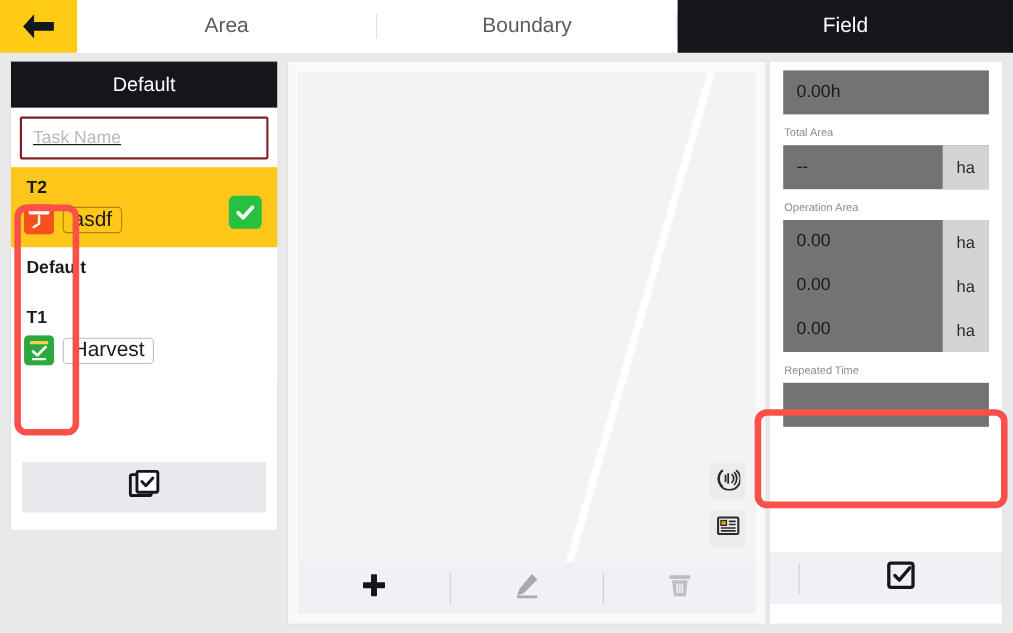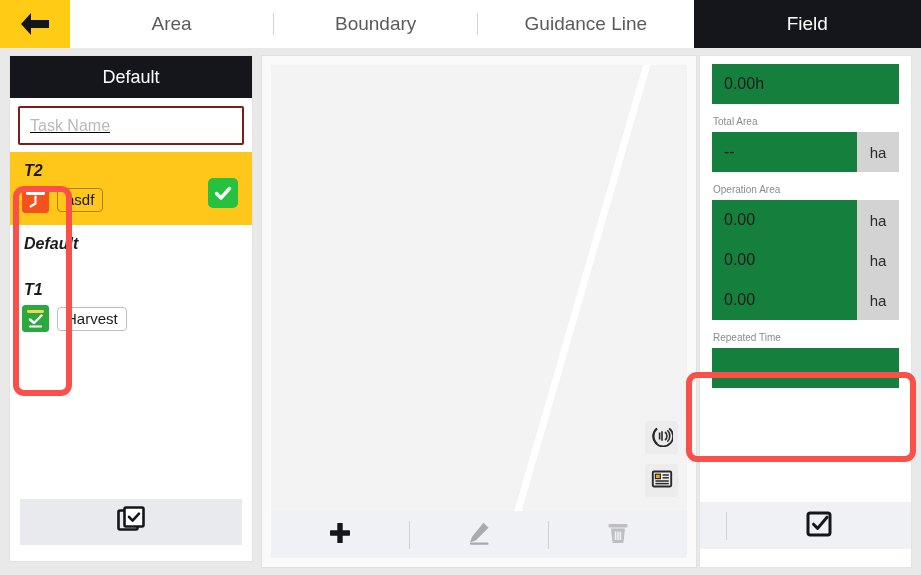--- a/index.html
+++ b/index.html
@@ -15,56 +15,56 @@
   .topnav{position:absolute;left:0;top:0;width:921px;height:48px;background:#ffffff;display:flex;align-items:stretch;}
   .back-btn{width:70px;height:48px;background:#ffcc15;display:flex;align-items:center;justify-content:center;cursor:pointer;}
   .back-btn svg{display:block;}
   .tabs{flex:1;display:flex;align-items:stretch;}
   .tab{flex:1;display:flex;align-items:center;justify-content:center;font-size:19px;color:#5b5b5b;cursor:pointer;background:#fff;position:relative;}
   .tab.wide{flex:1.06;}
   .tab.active{background:#15161c;color:#ffffff;flex:1.12;}
   .tabsep{width:1px;align-self:center;height:22px;background:#d3d3d3;}
 
   
-  .sidebar{position:absolute;left:10px;top:56px;width:242px;height:505px;background:#ffffff;box-shadow:0 0 0 1px #e3e3e3;}
+  .sidebar{position:absolute;left:10px;top:56px;width:242px;height:426px;background:#ffffff;box-shadow:0 0 0 1px #e3e3e3;}
   .sb-title{height:42px;background:#15161c;color:#fff;display:flex;align-items:center;justify-content:center;font-size:18px;}
   .sb-search-wrap{padding:8px 8px 7px 8px;background:#fff;}
   .sb-search{display:flex;height:35px;border:2px solid #7f1d1d;border-radius:2px;overflow:hidden;background:#fff;text-decoration:underline;}
   .sb-search input{flex:1;border:0;outline:0;font-size:16px;padding:0 10px;color:#333;background:#fff;font-family:inherit;}
   .sb-search input::placeholder{color:#b9b9b9;}
 
   .task-list{position:relative;}
   .task-row{position:relative;padding:10px 12px 12px 12px;background:#fff;cursor:pointer;}
   .task-row.selected{background:#ffc71a;}
-  .task-name{font-size:16px;font-weight:bold;color:#1b1b1b;margin:0 0 6px 2px;font-style:italic;}
+  .task-name{font-size:16px;font-weight:bold;color:#1b1b1b;margin:0 0 6px 2px;}
   .task-meta{display:flex;align-items:center;gap:8px;}
   .type-icon{width:27px;height:27px;border-radius:4px;flex:none;position:relative;}
   .type-icon.clock{background:#f4511e;}
   .type-icon.done{background:#2aaa3e;}
-  .chip{border:1px solid #bdbdbd;border-radius:4px;background:transparent;font-size:15px;color:#1b1b1b;padding:2px 8px;line-height:18px;white-space:nowrap;}
+  .chip{border:1px solid #bdbdbd;border-radius:4px;background:transparent;font-size:19px;color:#1b1b1b;padding:2px 8px;line-height:18px;white-space:nowrap;}
   .task-row.selected .chip{border-color:#a98300;}
   .row-check{position:absolute;right:14px;top:26px;width:30px;height:30px;border-radius:5px;background:#27c13f;display:flex;align-items:center;justify-content:center;}
 
   .sb-footer{position:absolute;left:10px;right:10px;bottom:16px;height:46px;background:#e9eaee;display:flex;align-items:center;justify-content:center;cursor:pointer;}
 
   
   .mapwrap{position:absolute;left:262px;top:56px;width:434px;height:511px;background:#fafafa;box-shadow:0 0 0 1px #e0e0e0;}
   .map{position:absolute;left:9px;top:9px;right:9px;bottom:56px;background:#f3f3f3;overflow:hidden;}
   .map svg{position:absolute;inset:0;}
   .map-tools{position:absolute;right:18px;bottom:70px;display:flex;flex-direction:column;gap:10px;}
   .map-tool{width:33px;height:33px;background:#ececec;border-radius:3px;display:flex;align-items:center;justify-content:center;cursor:pointer;}
   .map-footer{position:absolute;left:9px;right:9px;bottom:9px;height:47px;background:#f0f1f5;display:flex;align-items:center;}
   .mf-btn{flex:1;display:flex;align-items:center;justify-content:center;cursor:pointer;}
   .mf-sep{width:1px;height:28px;background:#cfcfcf;}
 
   
   .rightpanel{position:absolute;left:700px;top:56px;width:211px;height:511px;background:#ffffff;box-shadow:0 0 0 1px #e3e3e3;overflow:hidden;}
   .rp-inner{padding:8px 12px 0 12px;}
   .field-label{font-size:10px;color:#8b8b8b;margin:12px 0 5px 1px;}
-  .field-box{display:flex;height:40px;background:#15803d;}
+  .field-box{display:flex;height:40px;background:#737373;}
   .field-val{flex:1;display:flex;align-items:center;padding-left:12px;font-size:16px;color:#1b1b1b;}
   .field-unit{width:42px;background:#d3d3d3;display:flex;align-items:center;justify-content:center;font-size:15px;color:#2a2a2a;}
   .rp-footer{position:absolute;left:0;right:0;bottom:18px;height:47px;background:#f0f1f5;display:flex;align-items:center;}
   .rp-sep{width:1px;height:28px;background:#cfcfcf;margin-left:26px;}
   .rp-btn{flex:1;display:flex;align-items:center;justify-content:center;cursor:pointer;}
 
   
   .anno{position:absolute;border:6px solid #f9514a;border-radius:11px;pointer-events:none;}
   #anno-left{left:13px;top:186px;width:47px;height:198px;}
   #anno-right{left:686px;top:372px;width:218px;height:78px;}
@@ -84,23 +84,20 @@
     </div>
     <div class="tabs">
       <div class="tab">
           <span>Area</span>
         </div>
       <div class="tabsep"></div>
       <div class="tab">
           <span>Boundary</span>
         </div>
       <div class="tabsep"></div>
-      <div class="tab wide">
-          <span>Guidance Line</span>
-        </div>
       <div class="tab active">
           <span>Field</span>
         </div>
     </div>
   </div>
 
   <div class="sidebar">
     <div class="sb-title">
         <span>Default</span>
       </div>

